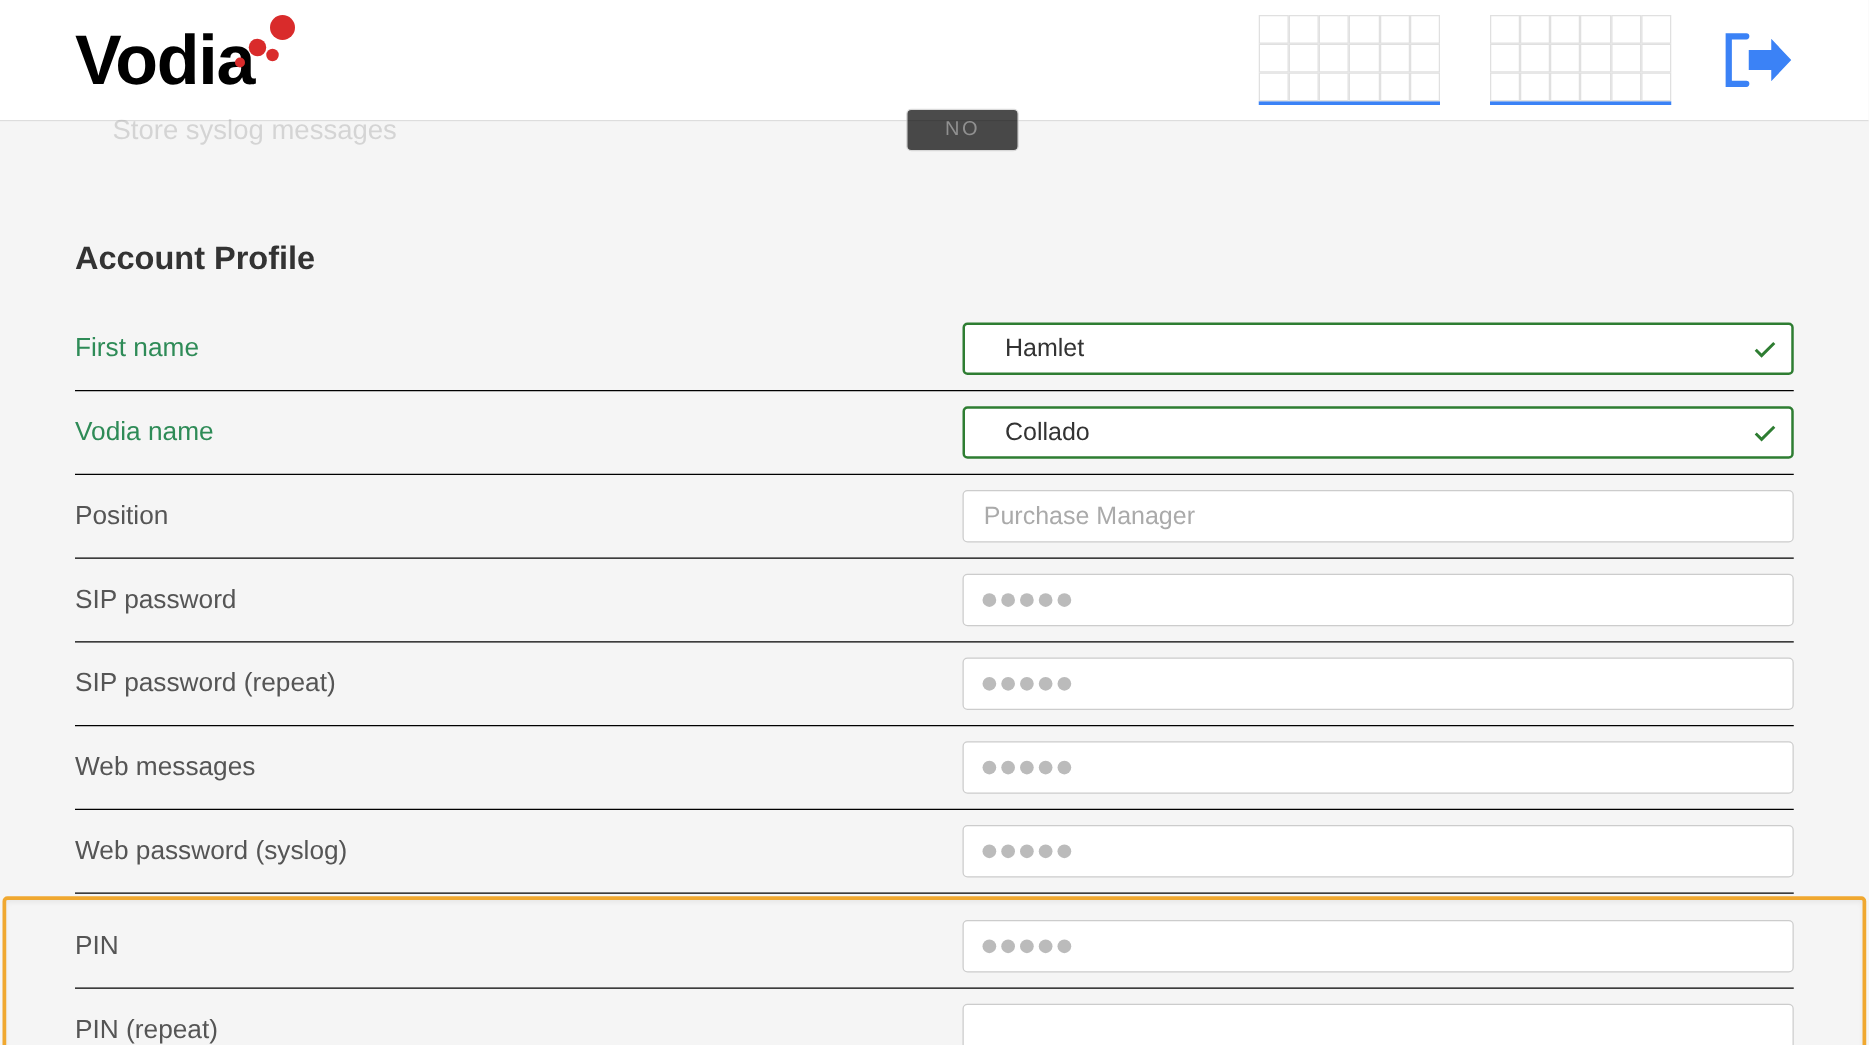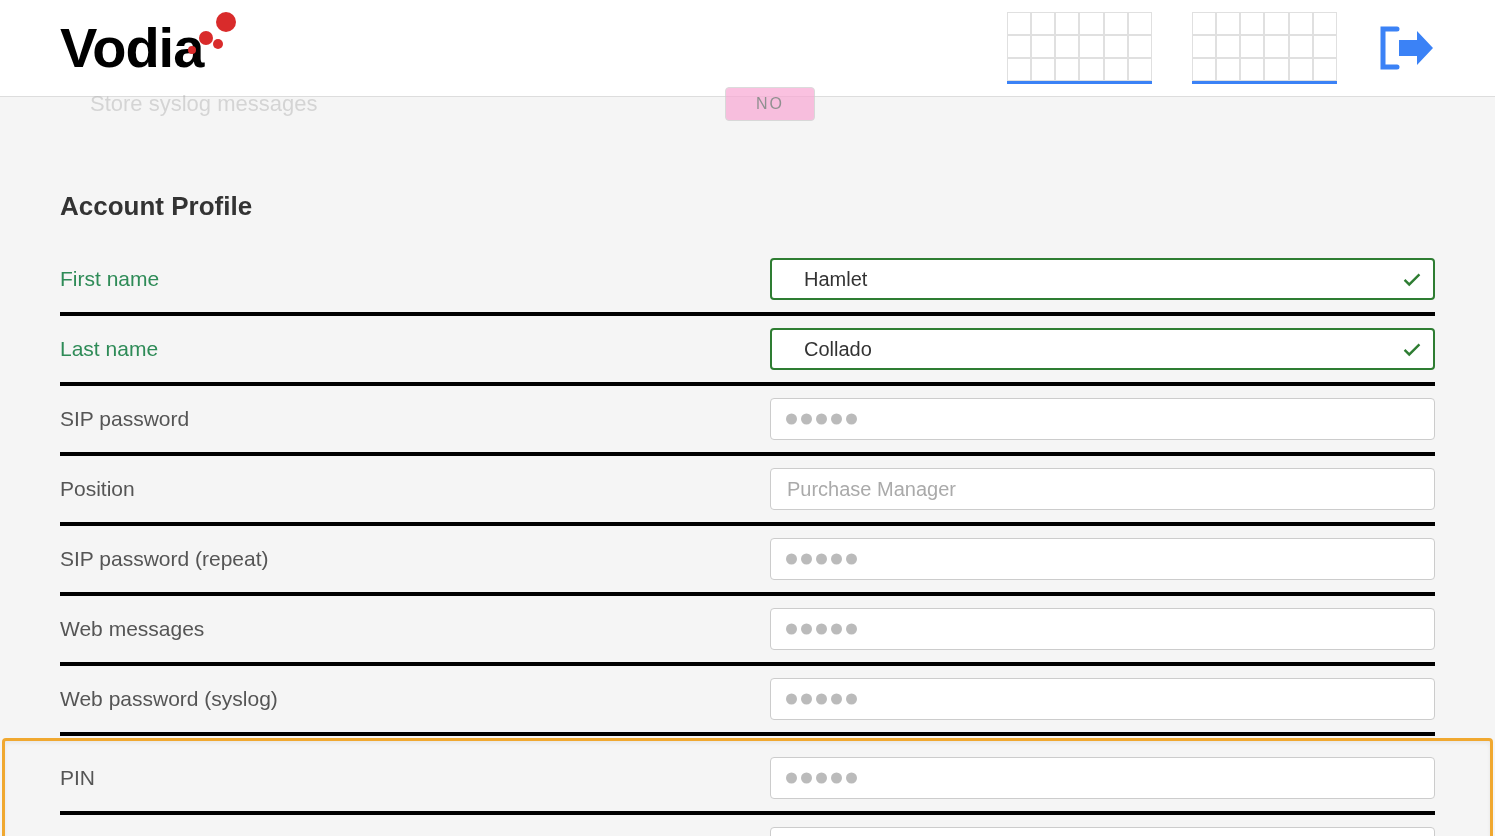--- a/index.html
+++ b/index.html
@@ -73,21 +73,21 @@
     .partial-label {
       color: #999;
       font-size: 22px;
       text-decoration: line-through;
       opacity: 0.5;
     }
     .partial-toggle {
       margin-left: auto;
       width: 90px;
       height: 34px;
-      background: #f9a8d4;
+      background: #000000;
       border: 1px solid #ccc;
       border-radius: 4px;
       display: flex;
       align-items: center;
       justify-content: center;
       color: #666;
       font-size: 16px;
       letter-spacing: 2px;
       margin-right: 620px;
       opacity: 0.7;
@@ -95,21 +95,21 @@
     .section-title {
       font-size: 26px;
       font-weight: 600;
       color: #333;
       margin: 52px 0 24px 0;
     }
     .form-row {
       display: flex;
       align-items: center;
       padding: 12px 0;
-      border-bottom: 4px solid #000000;
+      border-bottom: 1px solid #000000;
     }
     .form-row:last-of-type { border-bottom: none; }
     .form-label {
       width: 710px;
       font-size: 21px;
       color: #555;
     }
     .form-label.success { color: #2e8b57; }
     .form-input-wrap {
       position: relative;
@@ -244,47 +244,47 @@
     <label class="form-label success">First name</label>
     <div class="form-input-wrap">
       <input class="form-input success" type="text" value="Hamlet" style="">
       <svg class="check-icon" width="22" height="22" viewBox="0 0 24 24">
         <path fill="#2e7d32" d="M9 16.2l-4.2-4.2L3 13.8 9 19.8 21 7.8 19.2 6z"></path>
       </svg>
     </div>
   </div>
 
   <div class="form-row">
-    <label class="form-label success">Last name</label>
+    <label class="form-label success">Vodia name</label>
     <div class="form-input-wrap">
       <input class="form-input success" type="text" value="Collado" style="">
       <svg class="check-icon" width="22" height="22" viewBox="0 0 24 24">
         <path fill="#2e7d32" d="M9 16.2l-4.2-4.2L3 13.8 9 19.8 21 7.8 19.2 6z"></path>
       </svg>
     </div>
   </div>
 
   <div class="form-row">
+    <label class="form-label">Position</label>
+    <div class="form-input-wrap">
+      <input class="form-input" type="text" placeholder="Purchase Manager" style="">
+    </div>
+  </div>
+
+  <div class="form-row">
     <label class="form-label">SIP password</label>
     <div class="form-input-wrap">
       <input class="form-input" type="password" style="">
       <div class="dots-placeholder">
         <div class="pwd-dot"></div>
           <div class="pwd-dot"></div>
           <div class="pwd-dot"></div>
           <div class="pwd-dot"></div>
           <div class="pwd-dot"></div>
       </div>
-    </div>
-  </div>
-
-  <div class="form-row">
-    <label class="form-label">Position</label>
-    <div class="form-input-wrap">
-      <input class="form-input" type="text" placeholder="Purchase Manager" style="">
     </div>
   </div>
 
   <div class="form-row">
     <label class="form-label">SIP password (repeat)</label>
     <div class="form-input-wrap">
       <input class="form-input" type="password" style="">
       <div class="dots-placeholder">
         <div class="pwd-dot"></div>
           <div class="pwd-dot"></div>

